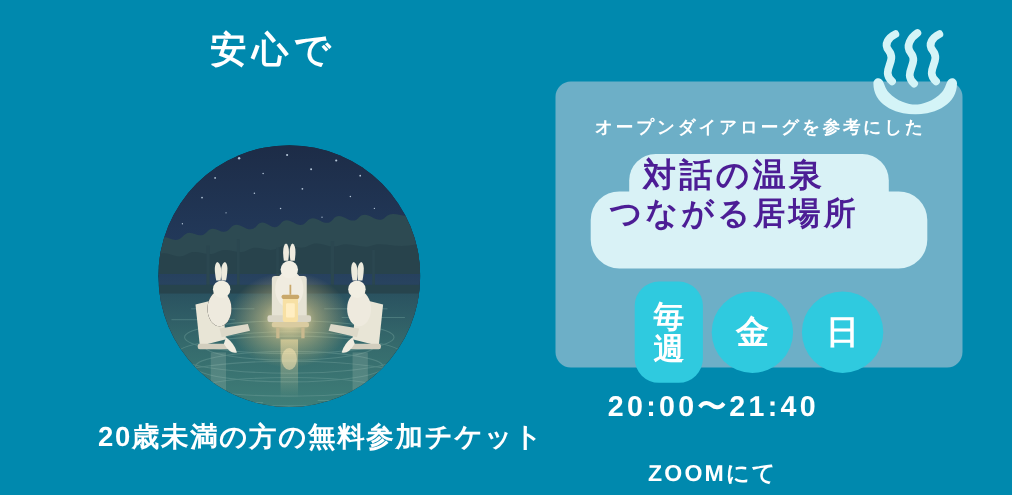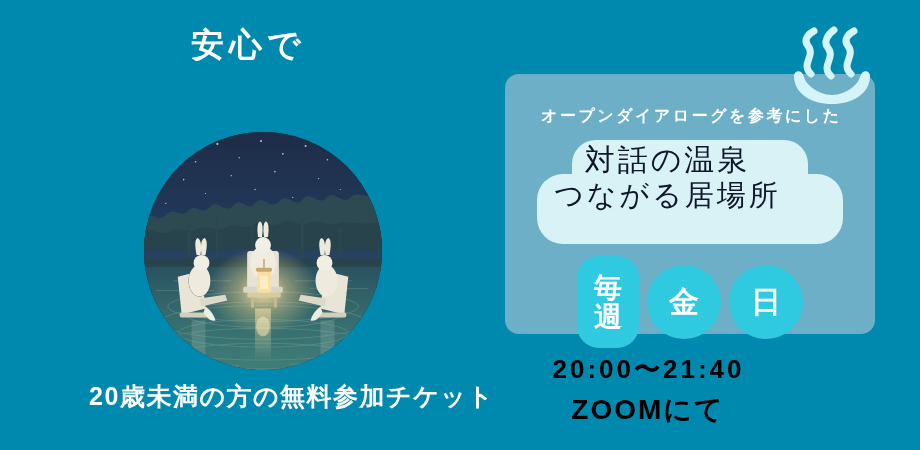--- a/index.html
+++ b/index.html
@@ -118,22 +118,22 @@
     height: 70px;
     background: #d9f2f6;
     border-radius: 26px;
   }
   .title-text {
     position: absolute;
     left: 0;
     top: 68px;
     width: 322px;
     text-align: center;
-    color: #0f172a;
-    font-weight: normal;
+    color: #4c1d95;
+    font-weight: bold;
     font-size: 30px;
     line-height: 1.2;
     letter-spacing: 3px;
     text-indent: 3px;
   }
   .title-text .tl { display: block; white-space: nowrap; }
   .title-text .tl-2 { font-size: 29px; }
 
   .badges {
     position: absolute;
@@ -168,32 +168,32 @@
     border-radius: 50%;
     font-size: 30px;
   }
 
   .time-block {
     position: absolute;
     left: 462px;
     top: 352px;
     width: 370px;
     text-align: center;
-    color: #000000;
+    color: #ffffff;
     font-weight: bold;
   }
   .time-line {
     font-size: 26px;
     letter-spacing: 3px;
     text-indent: 3px;
     white-space: nowrap;
   }
   .zoom-line {
-    margin-top: 4px;
-    font-size: 28px;
+    margin-top: 29px;
+    font-size: 21px;
     letter-spacing: 2px;
     text-indent: 2px;
     white-space: nowrap;
   }
 
   
   .onsen-icon {
     position: absolute;
     left: 786px;
     top: 18px;

